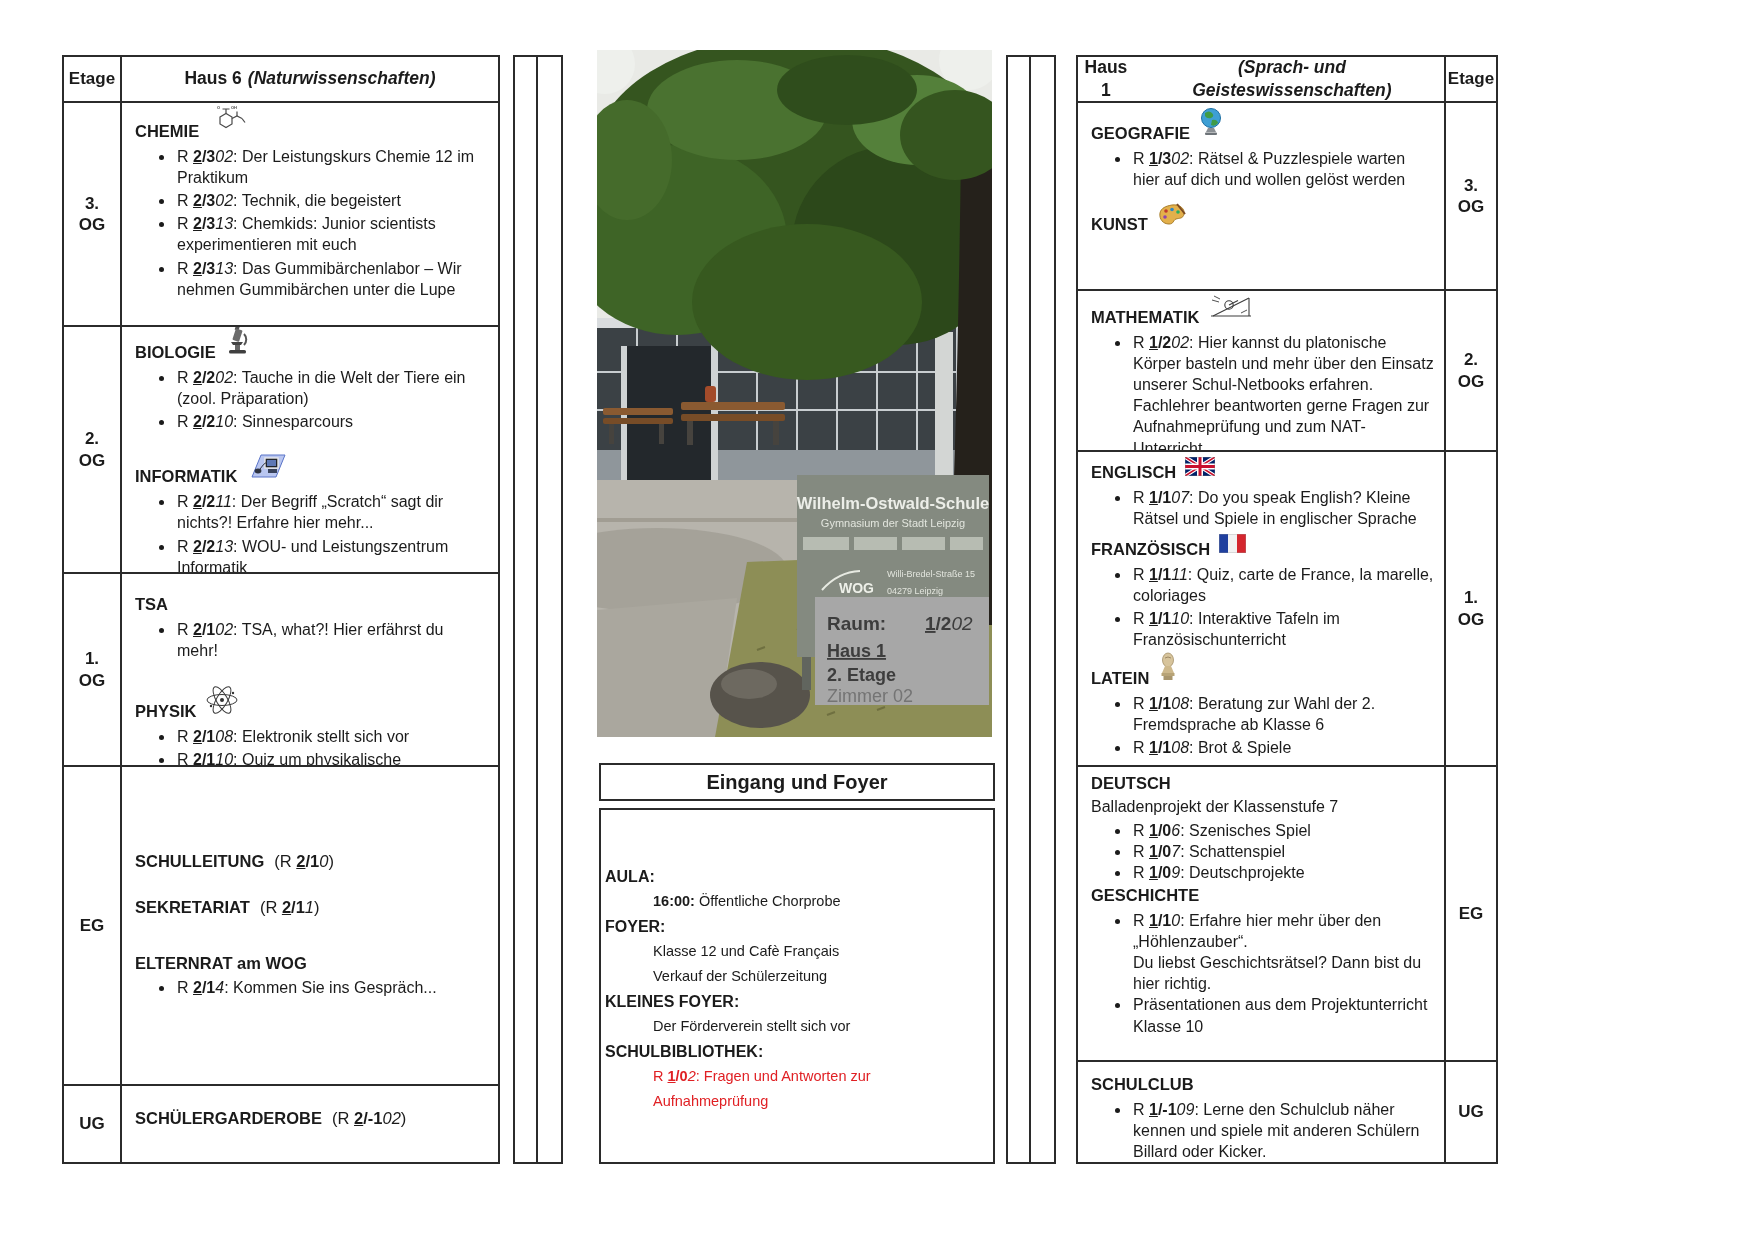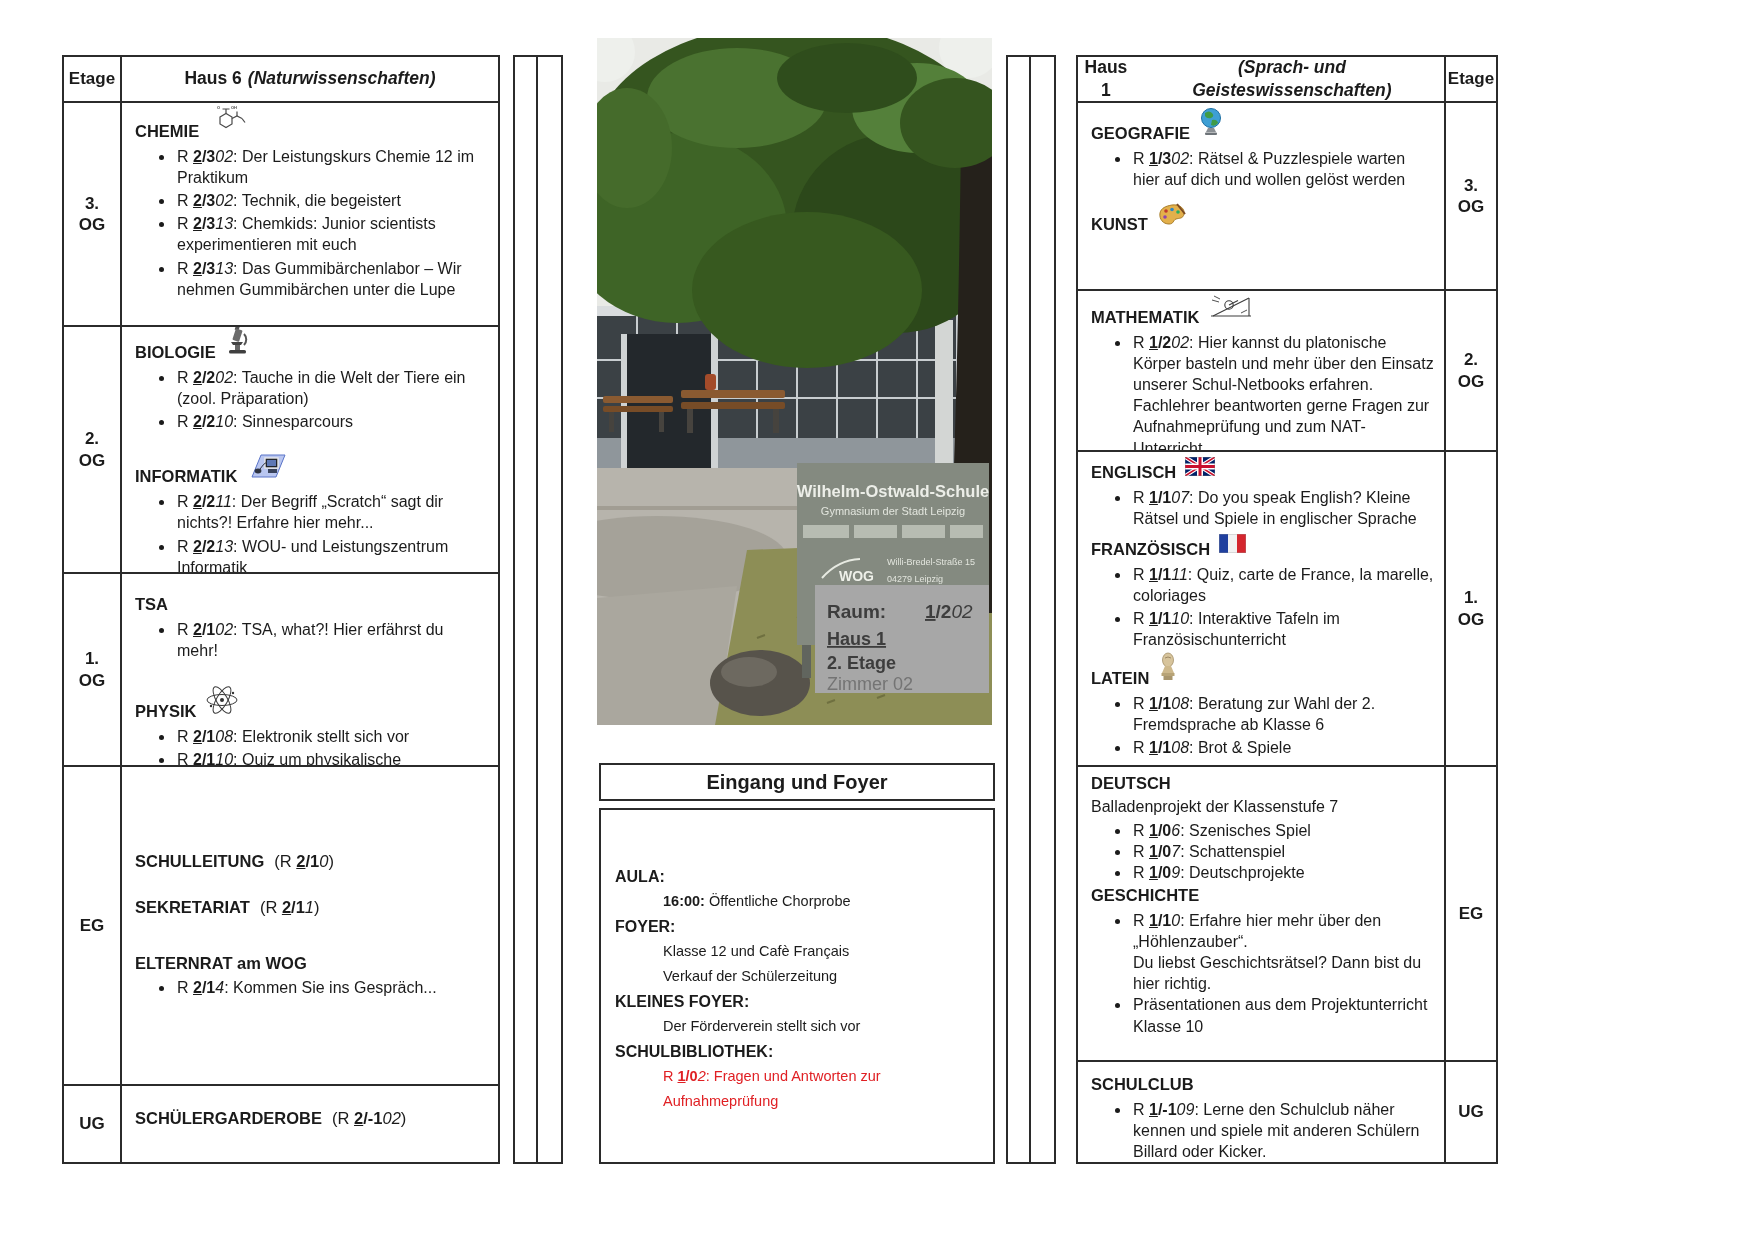--- a/index.html
+++ b/index.html
@@ -54,23 +54,23 @@
 .house1 .trow:nth-child(4) .sec{margin-bottom:10px}
 .house1 .trow:nth-child(5) .content{padding-top:6px}
 .house1 .trow:nth-child(5) .sec{margin-bottom:2px}
 .house1 .trow:nth-child(5) .blist li{margin-bottom:0}
 .house1 .trow:nth-child(6) .content{padding-top:12px}
 .spacer-group{top:55px;height:1109px;display:flex}
 .sp-left{left:513px}
 .sp-right{left:1006px}
 .spacer-cell{width:25px;border:2px solid #2b2b2b;background:#fff}
 .spacer-cell+.spacer-cell{border-left:none}
-.photo-wrap{left:597px;top:38px;width:427px;height:687px}
+.photo-wrap{left:597px;top:50px;width:427px;height:687px}
 .eingang-box{left:599px;top:763px;width:396px;height:38px;border:2px solid #2b2b2b;display:flex;align-items:center;justify-content:center;font-weight:700;font-size:20px}
-.foyer-box{left:599px;top:808px;width:396px;height:356px;border:2px solid #2b2b2b;padding:54px 12px 0 14px}
+.foyer-box{left:599px;top:808px;width:396px;height:356px;border:2px solid #2b2b2b;padding:54px 12px 0 4px}
 .f-label{font-weight:700;font-size:16px;line-height:25px}
 .f-line{padding-left:48px;font-size:14.5px;line-height:25px}
 svg text{font-family:"Liberation Sans","DejaVu Sans",sans-serif}
 </style>
 </head>
 <body>
 
 <div class="htable house2 abs" id="house2">
   <div class="trow head">
     <div class="etage-h">Etage</div>

